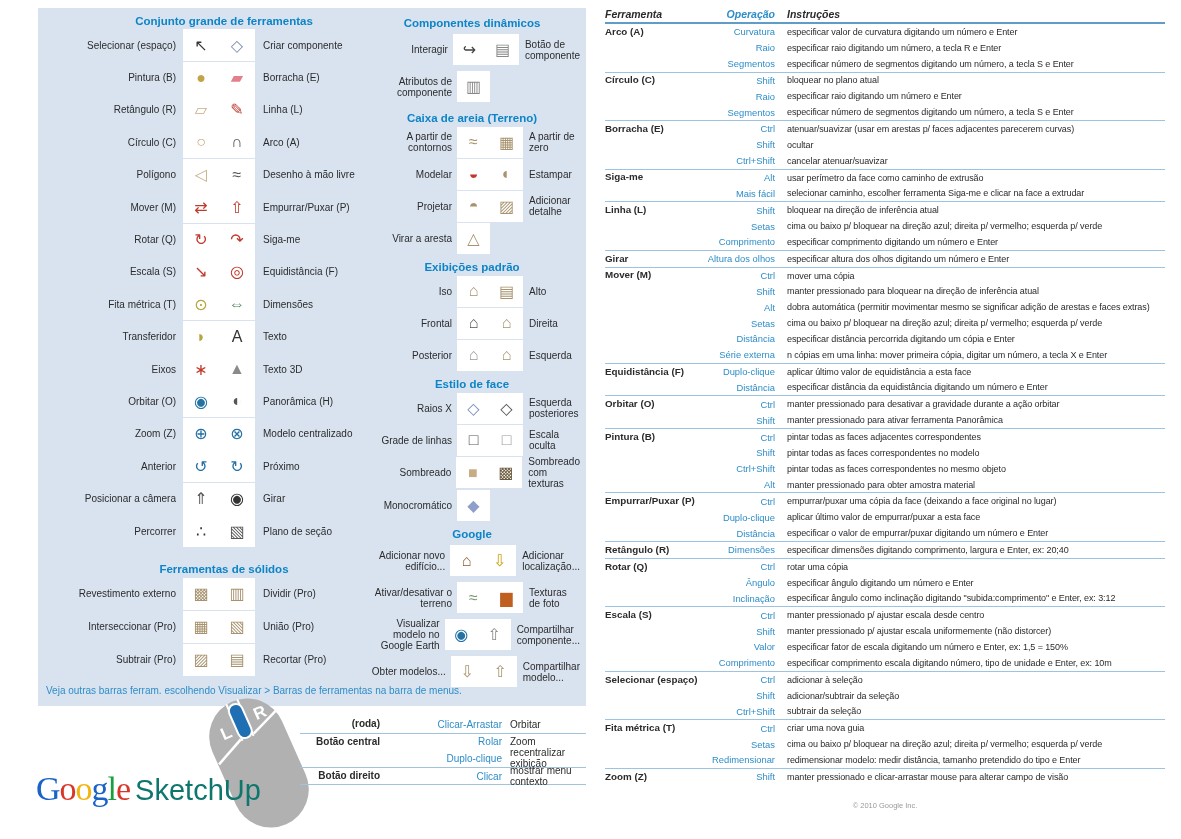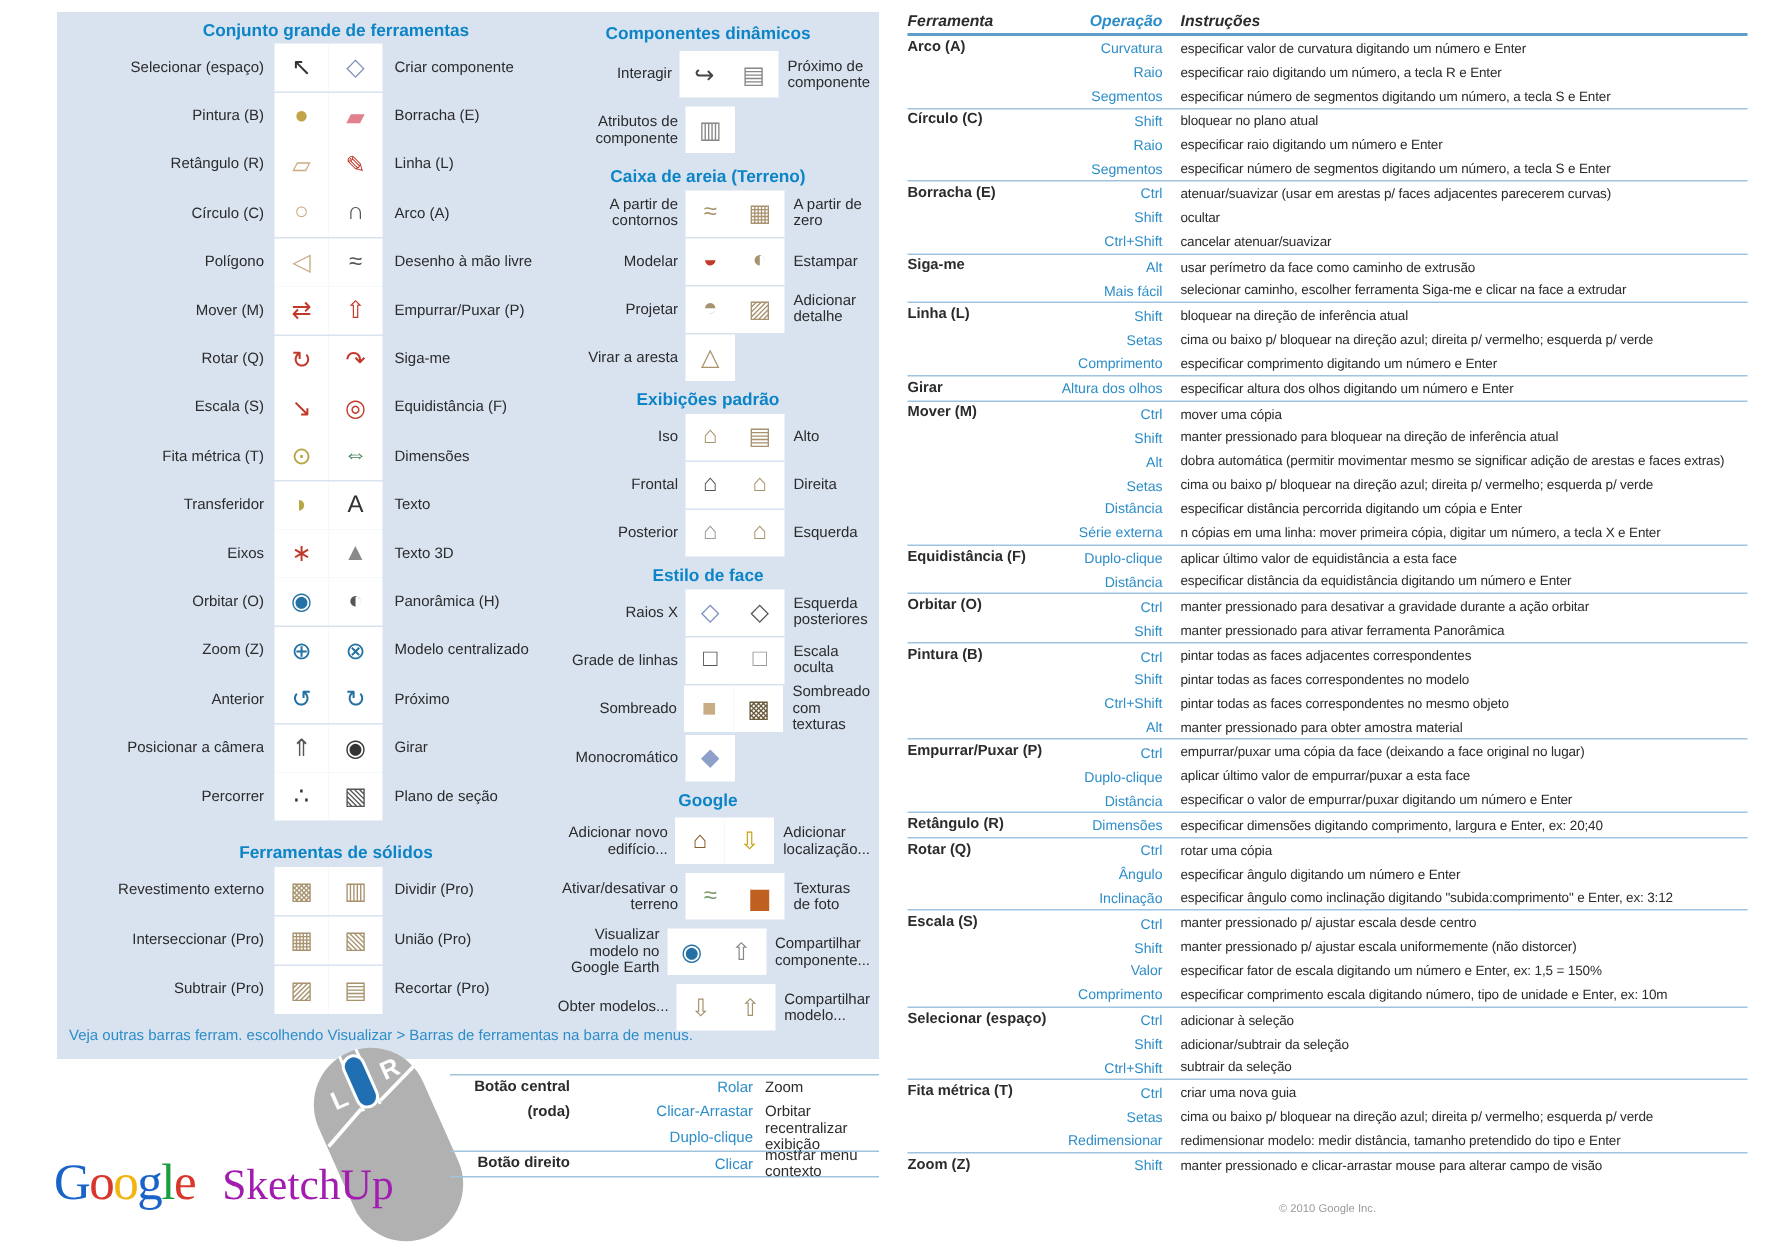--- a/index.html
+++ b/index.html
@@ -32,21 +32,21 @@
   .mouse-table{position:absolute;left:300px;top:716px;width:286px;font-size:10px;}
   .m-row{display:flex;align-items:center;height:16.6px;}
   .m-row.rule-top{border-top:1px solid #9fc4dc;}
   .m-row.rule-bottom{border-bottom:1px solid #9fc4dc;}
   .mb{width:80px;font-weight:bold;text-align:right;line-height:1.05;}
   .ma{width:122px;color:#2d8dc8;text-align:right;padding-right:8px;}
   .mr{flex:1;text-align:left;}
   
   .logo{position:absolute;left:36px;top:770px;white-space:nowrap;}
   .logo .g-letter{font-family:"Liberation Serif",serif;font-size:34px;letter-spacing:-1px;}
-  .logo .product{font-family:Liberation Serif, serif;font-size:29px;color:#a21caf;margin-left:18px;}
+  .logo .product{font-family:Liberation Sans, sans-serif;font-size:29px;color:#0f766e;margin-left:5px;}
   
   .ref-table{position:absolute;left:605px;top:5px;width:560px;}
   .ref-hdr{display:flex;align-items:center;height:17px;border-bottom:2px solid #5f9cc8;font-weight:bold;font-size:10.5px;font-style:italic;}
   .ref-hdr .c-tool{width:100px;}
   .ref-hdr .c-op{width:70px;text-align:right;color:#2d8dc8;}
   .ref-hdr .c-instr{padding-left:12px;}
   .ref-group{border-top:1px solid #9dc3e0;}
   .ref-group:first-of-type{border-top:none;}
   .ref-row{display:flex;align-items:center;height:15.85px;}
   .ct{width:100px;font-weight:bold;font-size:9.8px;line-height:1.05;}
@@ -177,21 +177,21 @@
         <div class="ti" style="color: rgb(168, 147, 110);">▤</div>
         <div class="tr">Recortar (Pro)</div>
       </div>
     </div>
   <div id="col2">
       <div class="sec-hdr">Componentes dinâmicos</div>
       <div class="tool-row2 r36">
         <div class="tl">Interagir</div>
         <div class="ti" style="color: rgb(68, 68, 68);">↪</div>
         <div class="ti" style="color: rgb(136, 136, 136);">▤</div>
-        <div class="tr">Próximo de componente</div>
+        <div class="tr">Botão de componente</div>
       </div>
       <div class="tool-row2 r36">
         <div class="tl">Atributos de componente</div>
         <div class="ti" style="color: rgb(136, 136, 136);">▥</div>
         <div class="ti empty"></div>
         <div class="tr"></div>
       </div>
       <div class="sec-hdr">Caixa de areia (Terreno)</div>
       <div class="tool-row2 r32">
         <div class="tl">A partir de contornos</div>
@@ -297,29 +297,29 @@
     <line x1="70" y1="44" x2="100" y2="32" stroke="#fff" stroke-width="2.5"></line>
     <line x1="57" y1="6" x2="57" y2="46" stroke="#fff" stroke-width="2"></line>
     <line x1="69" y1="6" x2="69" y2="46" stroke="#fff" stroke-width="2"></line>
     <rect x="56" y="9" width="14" height="36" rx="7" fill="#1f6fb2" stroke="#fff" stroke-width="2"></rect>
     <text x="40" y="38" fill="#fff" font-size="17" font-weight="bold" font-family="Liberation Sans, sans-serif" id="m-left">L</text>
     <text x="78" y="33" fill="#fff" font-size="17" font-weight="bold" font-family="Liberation Sans, sans-serif" id="m-right">R</text>
   </g>
 </svg>
 
 <div class="mouse-table" id="mouse-rows">
+    <div class="m-row">
+      <div class="mb">(roda)</div>
+      <div class="ma">Clicar-Arrastar</div>
+      <div class="mr">Orbitar</div>
+    </div>
     <div class="m-row rule-top">
       <div class="mb">Botão central</div>
       <div class="ma">Rolar</div>
       <div class="mr">Zoom</div>
-    </div>
-    <div class="m-row">
-      <div class="mb">(roda)</div>
-      <div class="ma">Clicar-Arrastar</div>
-      <div class="mr">Orbitar</div>
     </div>
     <div class="m-row">
       <div class="mb"></div>
       <div class="ma">Duplo-clique</div>
       <div class="mr">recentralizar exibição</div>
     </div>
     <div class="m-row rule-top rule-bottom">
       <div class="mb">Botão direito</div>
       <div class="ma">Clicar</div>
       <div class="mr">mostrar menu contexto</div>

